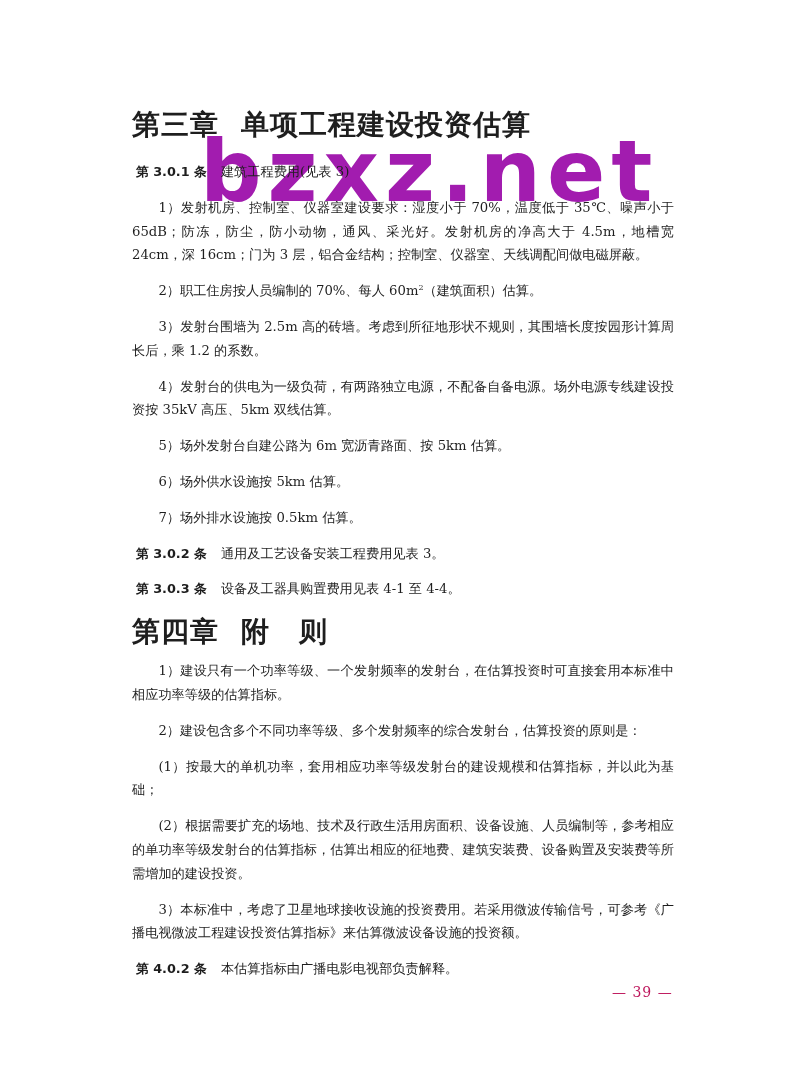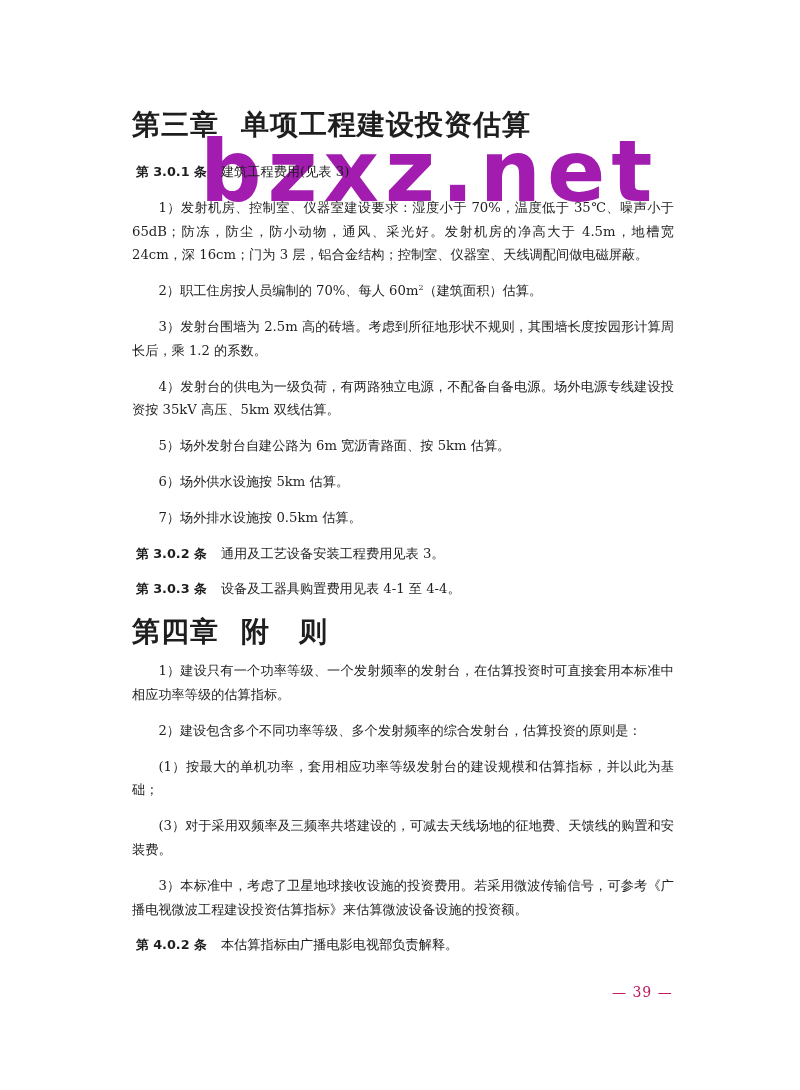--- a/index.html
+++ b/index.html
@@ -66,21 +66,21 @@
       <span class="art-num">第 3.0.3 条</span><span class="art-gap"></span><span>设备及工器具购置费用见表 4-1 至 4-4。</span>
     </p>
 
     <h2 class="chapter-title" style="margin-top:16px;">
       <span>第四章</span><span class="gap"></span><span>附　则</span>
     </h2>
 
     <p class="indent">1）建设只有一个功率等级、一个发射频率的发射台，在估算投资时可直接套用本标准中相应功率等级的估算指标。</p>
     <p class="indent">2）建设包含多个不同功率等级、多个发射频率的综合发射台，估算投资的原则是：</p>
     <p class="indent">(1）按最大的单机功率，套用相应功率等级发射台的建设规模和估算指标，并以此为基础；</p>
-    <p class="indent">(3）对于采用双频率及三频率共塔建设的，可减去天线场地的征地费、天馈线的购置和安装费。</p>
+    <p class="indent">(2）根据需要扩充的场地、技术及行政生活用房面积、设备设施、人员编制等，参考相应的单功率等级发射台的估算指标，估算出相应的征地费、建筑安装费、设备购置及安装费等所需增加的建设投资。</p>
     <p class="indent">3）本标准中，考虑了卫星地球接收设施的投资费用。若采用微波传输信号，可参考《广播电视微波工程建设投资估算指标》来估算微波设备设施的投资额。</p>
 
     <p class="art-head">
       <span class="art-num">第 4.0.2 条</span><span class="art-gap"></span><span>本估算指标由广播电影电视部负责解释。</span>
     </p>
   </div>
 
   <div class="page-number">— 39 —</div>
 </div>
 

